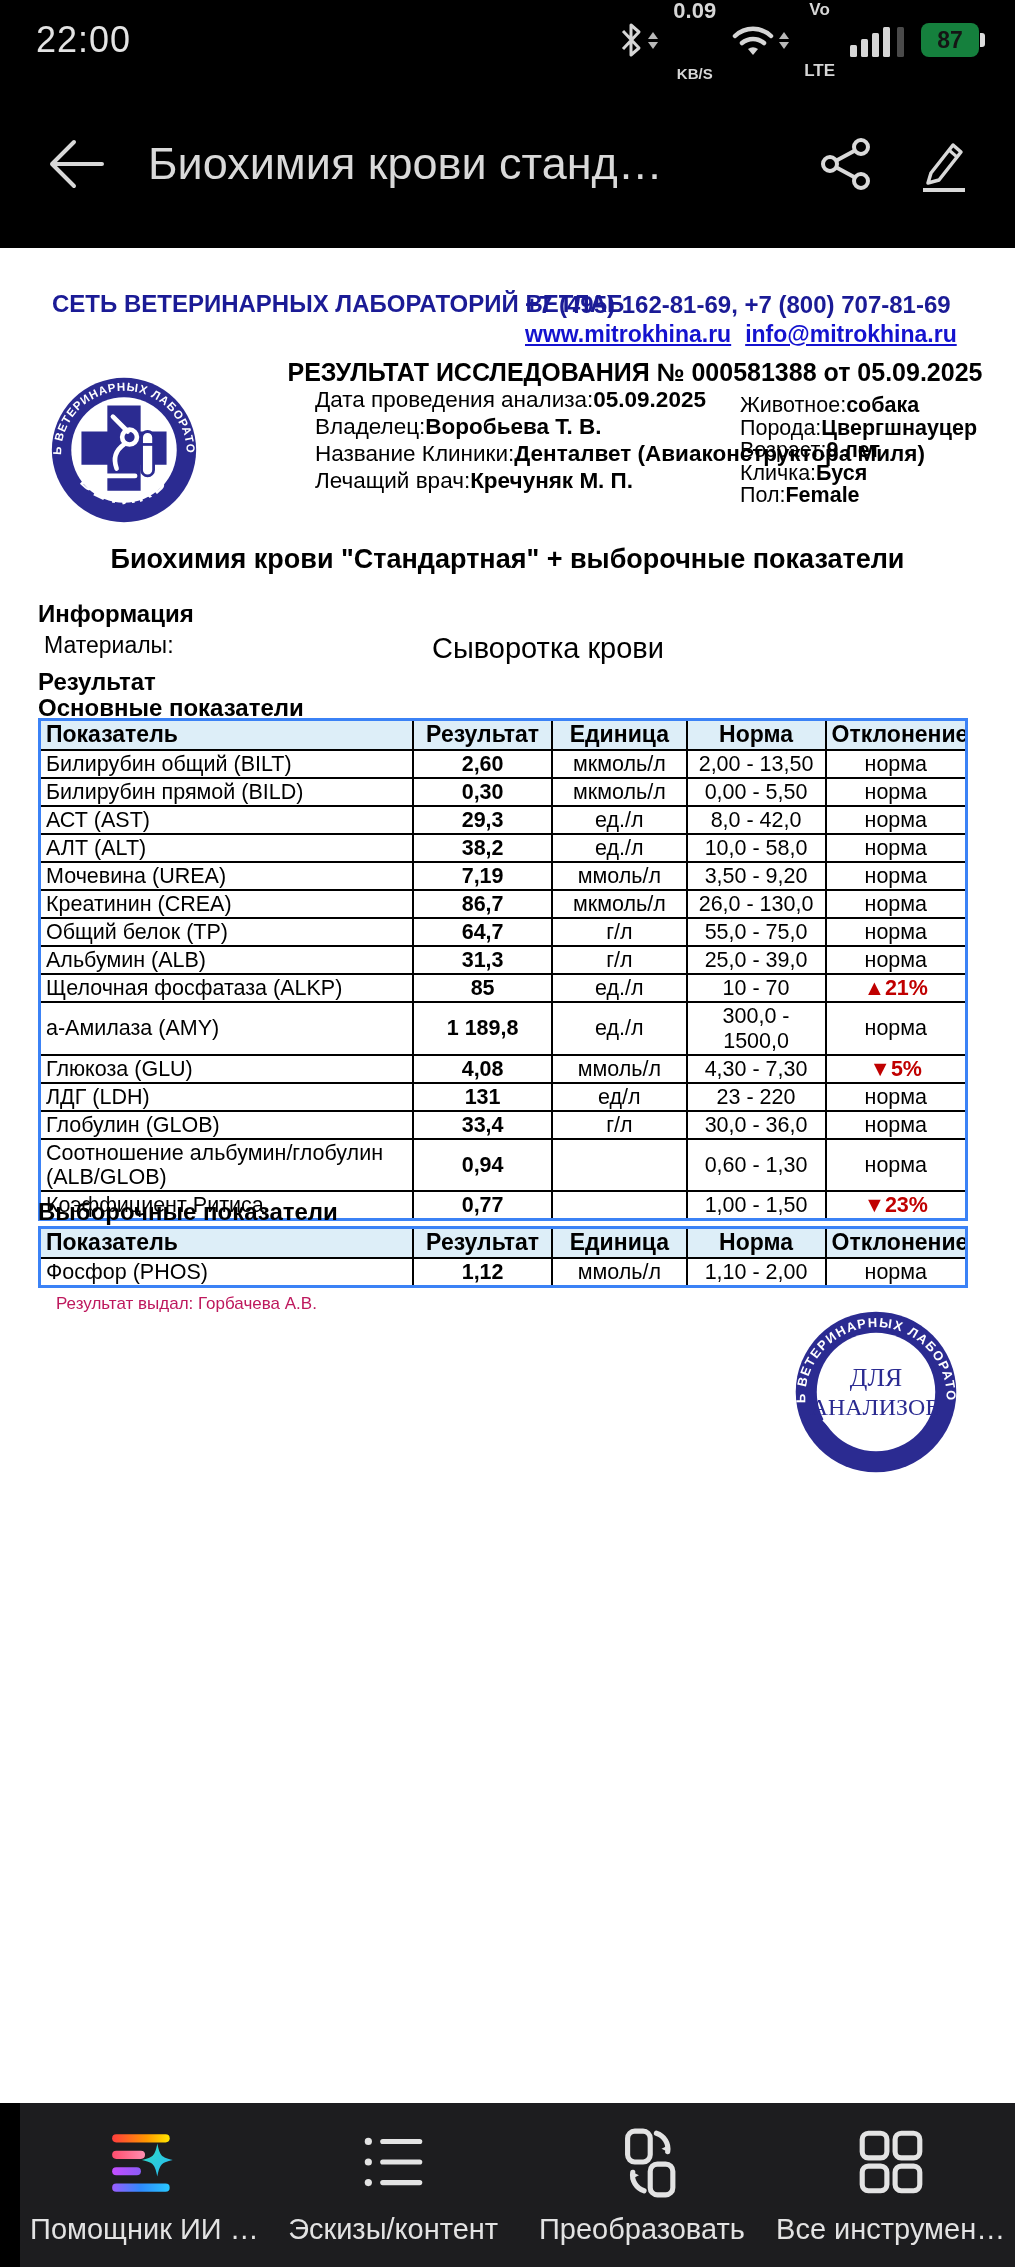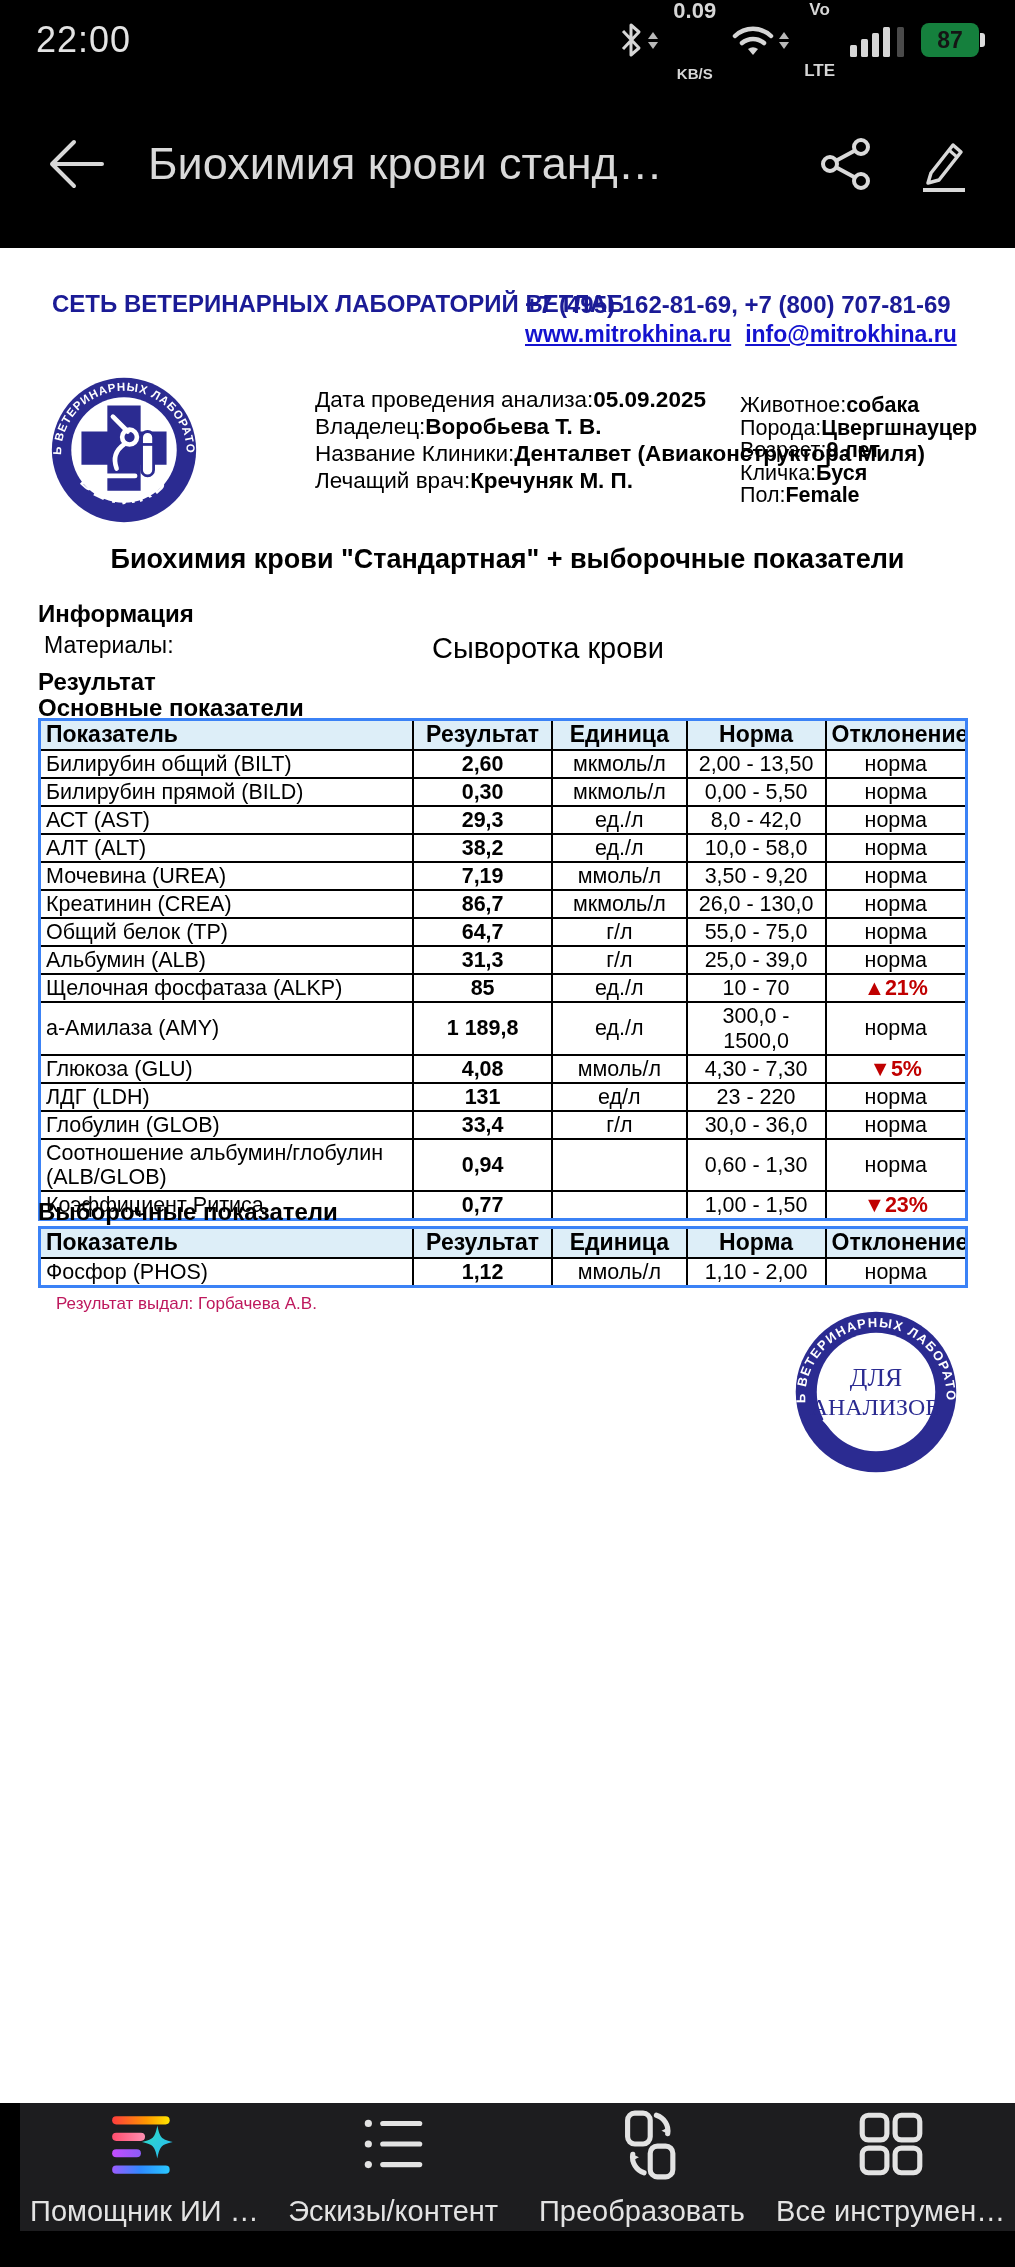--- a/index.html
+++ b/index.html
@@ -55,21 +55,21 @@
   .rtable th{background:#ddeef8;font-weight:bold;font-size:23px;text-align:center;}
   .rtable th:first-child{text-align:left;}
   .rtable td{text-align:center;}
   .rtable td:first-child{text-align:left;}
   .rtable td:nth-child(2){font-weight:bold;}
   .rtable td.alert{color:#c00000;font-weight:bold;}
   .signature{left:56px;top:1046px;font-size:17px;color:#be185d;}
   .stamp-wrap{left:790px;top:1058px;width:172px;height:172px;}
 
   
-  .toolbar{position:absolute;left:0;right:0;top:2103px;height:128px;background:#1d1d1f;display:flex;margin-left:20px;}
+  .toolbar{position:absolute;left:0;right:0;top:2103px;height:164px;background:#1d1d1f;display:flex;margin-left:20px;}
   .tool-item{flex:1;display:flex;flex-direction:column;align-items:center;justify-content:center;gap:14px;cursor:pointer;}
   .tool-label{font-size:29px;color:#e3e3e3;white-space:nowrap;overflow:hidden;max-width:96%;}
 </style>
 </head>
 <body>
 
 <div class="screen">
 
   <div class="status-bar">
     <div class="time">22:00</div>
@@ -143,20 +143,21 @@
 
     <div class="abs lab-name navy">СЕТЬ ВЕТЕРИНАРНЫХ ЛАБОРАТОРИЙ ВЕТЛАБ</div>
 
     <div class="abs contacts">
       <div class="phones navy">+7 (495) 162-81-69, +7 (800) 707-81-69</div>
       <div class="links">
         <a href="#">www.mitrokhina.ru</a><a href="#">info@mitrokhina.ru</a>
       </div>
     </div>
 
+    <div class="abs result-header">РЕЗУЛЬТАТ ИССЛЕДОВАНИЯ № 000581388 от 05.09.2025</div>
 
     <div class="abs logo-wrap">
       <svg width="148" height="148" viewBox="0 0 160 160">
         <circle cx="80" cy="80" r="78" fill="#2b2b91"></circle>
         <circle cx="80" cy="80" r="57" fill="#fff"></circle>
         <path id="logoTop" d="M 12,84 A 68,68 0 1 1 148,84" fill="none"></path>
         <text font-size="12.5" font-weight="bold" fill="#fff" letter-spacing="1">
           <textPath href="#logoTop" startOffset="50%" text-anchor="middle">СЕТЬ ВЕТЕРИНАРНЫХ ЛАБОРАТОРИЙ</textPath>
         </text>
         <path id="logoBot" d="M 22,98 A 62,62 0 0 0 138,98" fill="none"></path>

